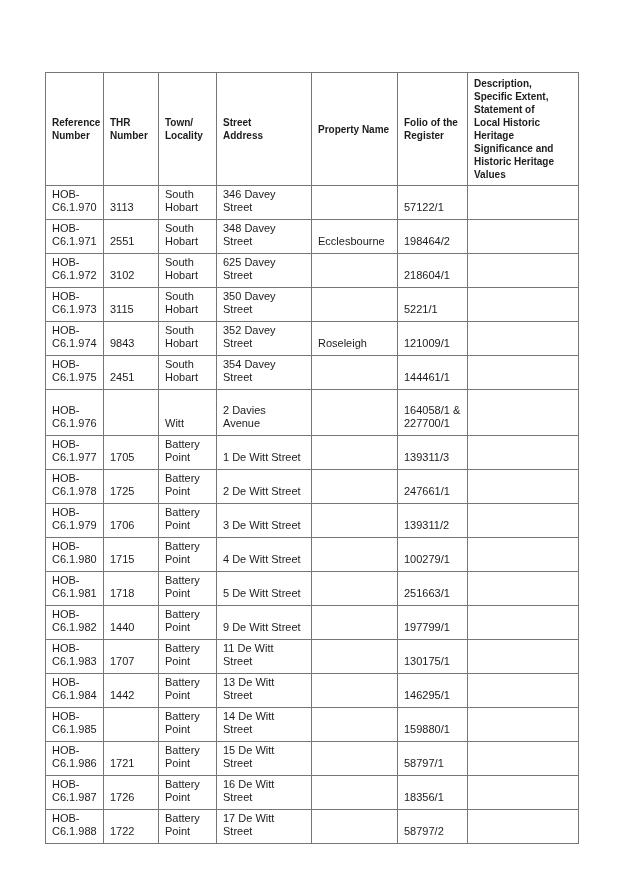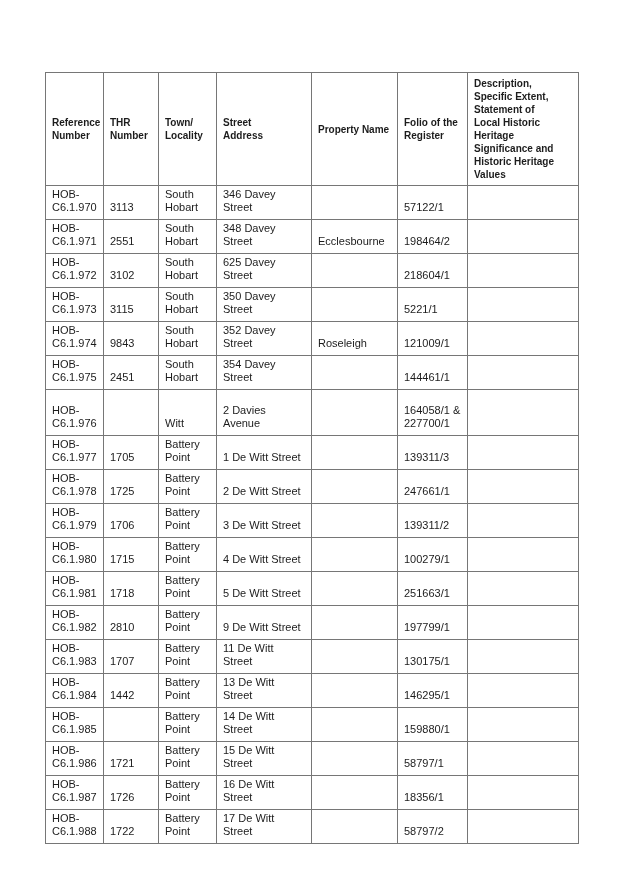--- a/index.html
+++ b/index.html
@@ -232,21 +232,21 @@
           <td class="col-town">Battery
 Point</td>
           <td class="col-street">5 De Witt Street</td>
           <td class="col-property"></td>
           <td class="col-folio">251663/1</td>
           <td class="col-description"></td>
         </tr>
         <tr>
           <td class="col-reference">HOB-
 C6.1.982</td>
-          <td class="col-thr">2810</td>
+          <td class="col-thr">1440</td>
           <td class="col-town">Battery
 Point</td>
           <td class="col-street">9 De Witt Street</td>
           <td class="col-property"></td>
           <td class="col-folio">197799/1</td>
           <td class="col-description"></td>
         </tr>
         <tr>
           <td class="col-reference">HOB-
 C6.1.983</td>

